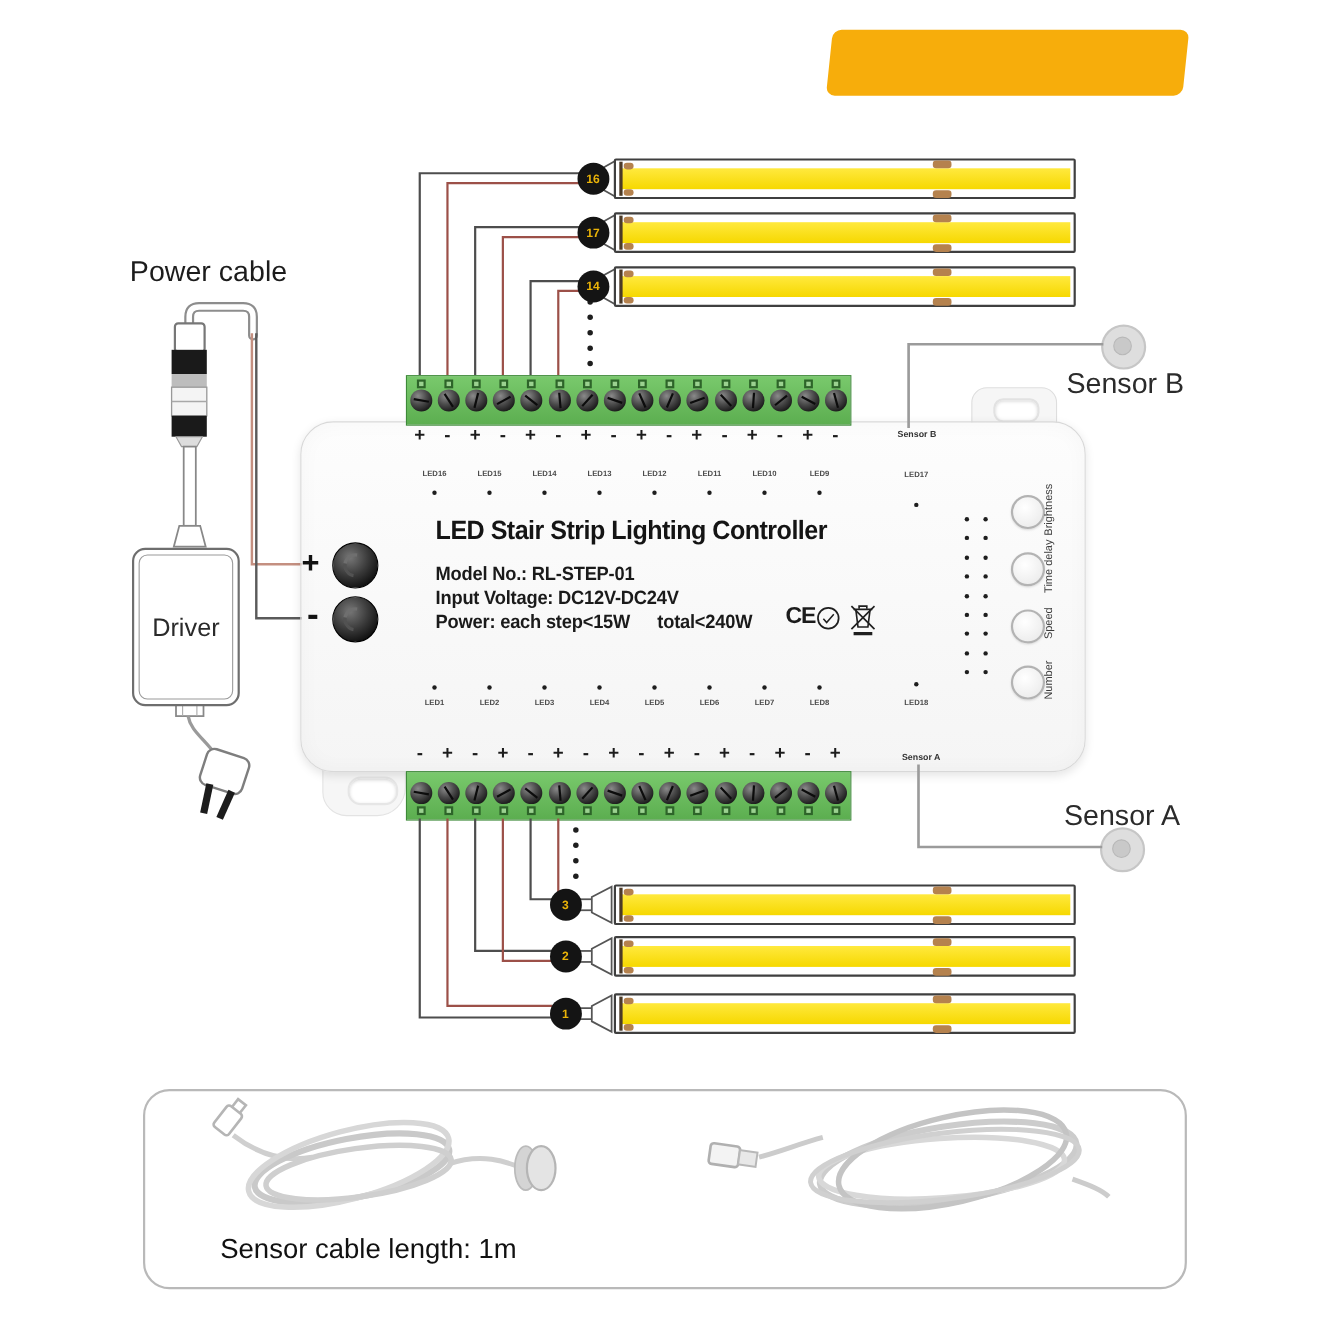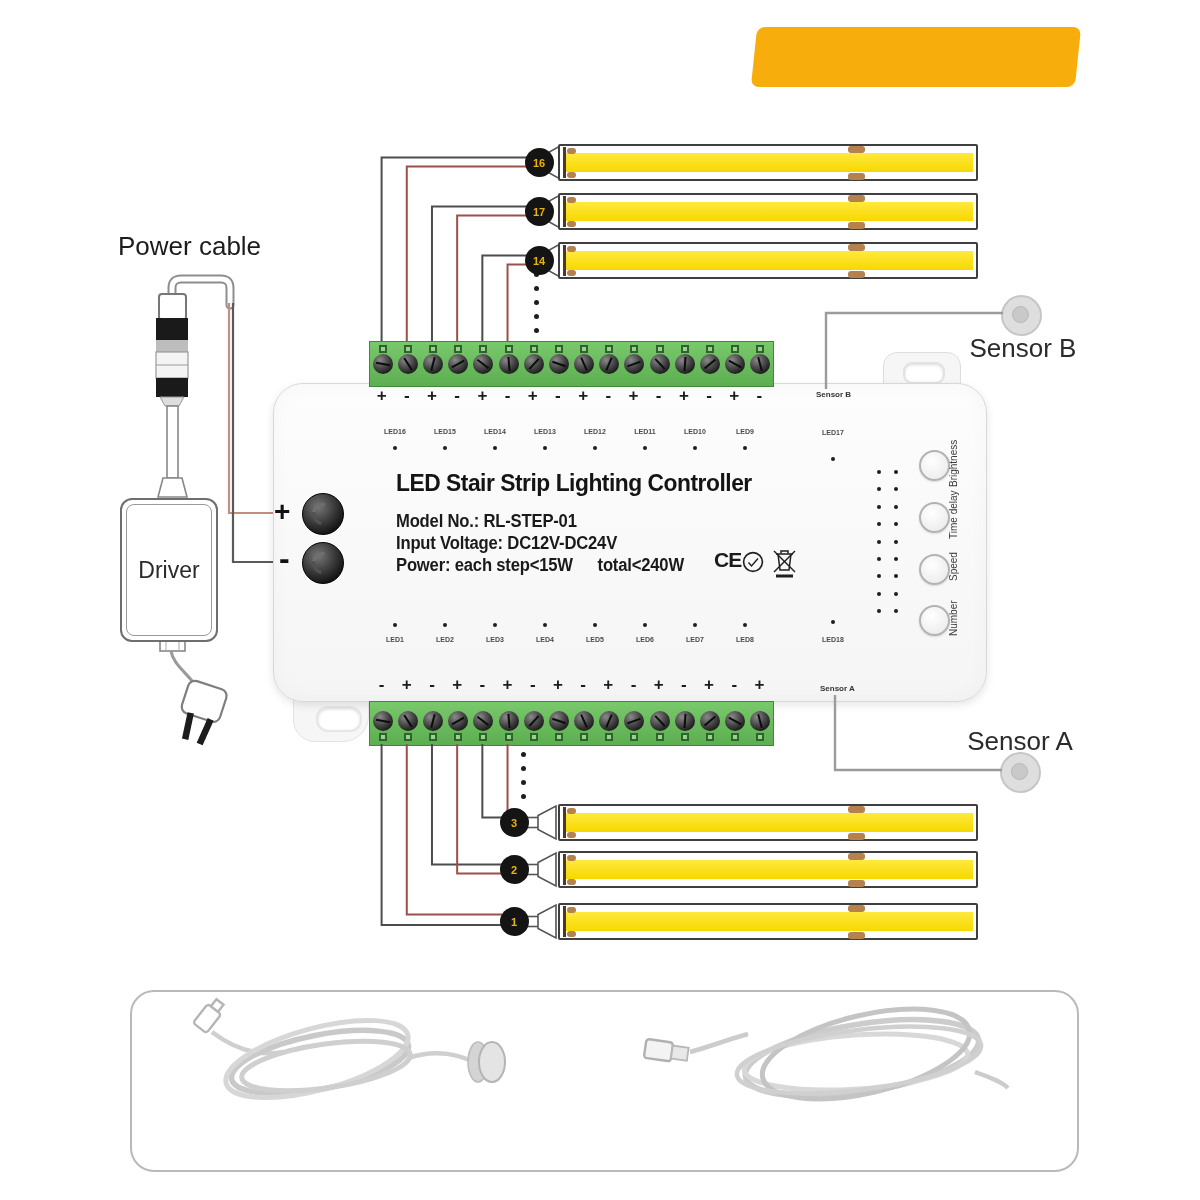--- a/index.html
+++ b/index.html
@@ -346,20 +346,21 @@
         <polygon points="538,862.5 538,876.5 556,886 556,853" fill="#fff" stroke="#555" stroke-width="1.6"></polygon>
         <path d="M502,914.5 H406.78125 V744" stroke="#9C5048" stroke-width="2" fill="none"></path>
         <path d="M502,925 H381.59375 V744" stroke="#4D4D4D" stroke-width="2" fill="none"></path>
         <path d="M527,916.5 H540" stroke="#555" stroke-width="1.6" fill="none"></path>
         <path d="M527,926.5 H540" stroke="#555" stroke-width="1.6" fill="none"></path>
         <polygon points="538,914.5 538,928.5 556,938 556,905" fill="#fff" stroke="#555" stroke-width="1.6"></polygon>
       </g>
   </svg>
 
   <div class="abs" id="acc-box"></div>
+  <div class="acc-caption" style="left:175px;width:320px;">Sensor cable length: 1m</div>
 
 <div class="pol" style="left: 368.594px; top: 386px;">+</div>
     <div class="pol" style="left: 393.781px; top: 386px;">-</div>
     <div class="pol" style="left: 418.969px; top: 386px;">+</div>
     <div class="pol" style="left: 444.156px; top: 386px;">-</div>
     <div class="pol" style="left: 469.344px; top: 386px;">+</div>
     <div class="pol" style="left: 494.531px; top: 386px;">-</div>
     <div class="pol" style="left: 519.719px; top: 386px;">+</div>
     <div class="pol" style="left: 544.906px; top: 386px;">-</div>
     <div class="pol" style="left: 570.094px; top: 386px;">+</div>

